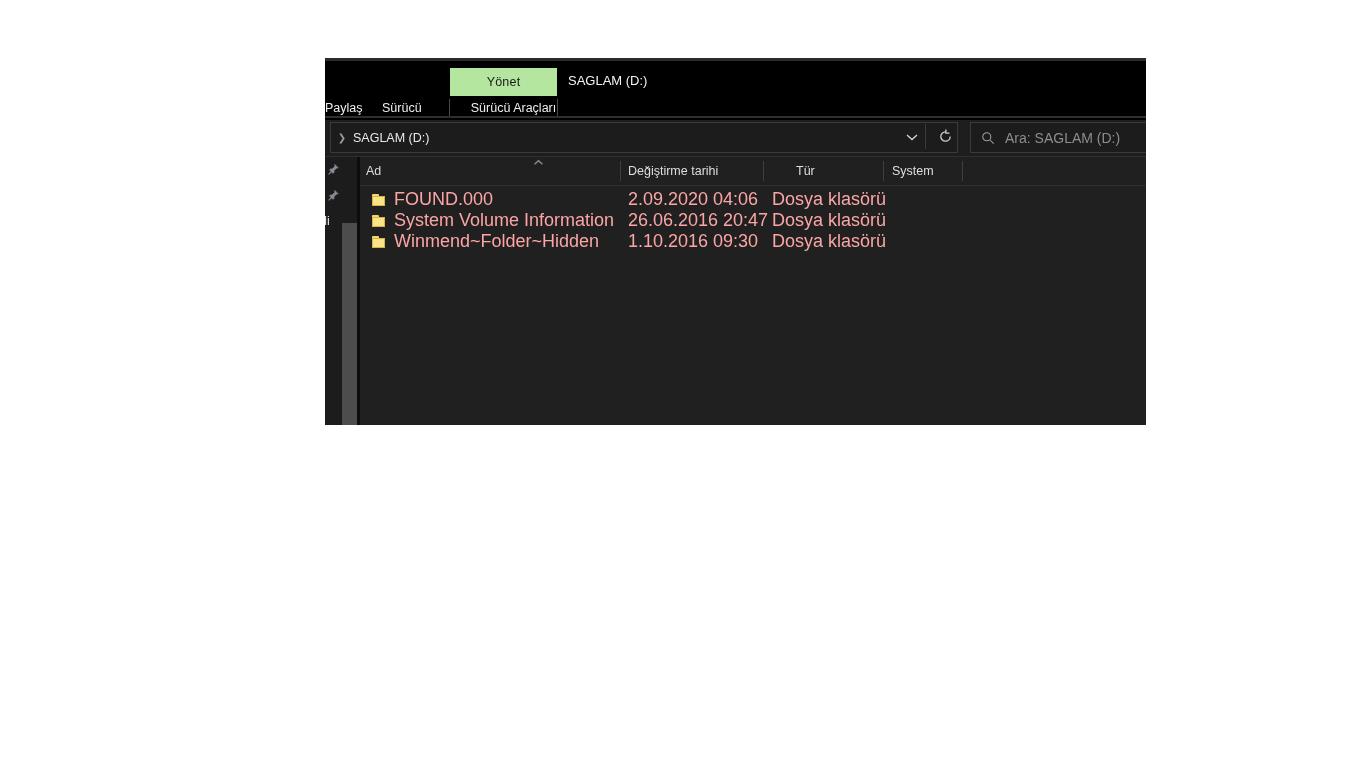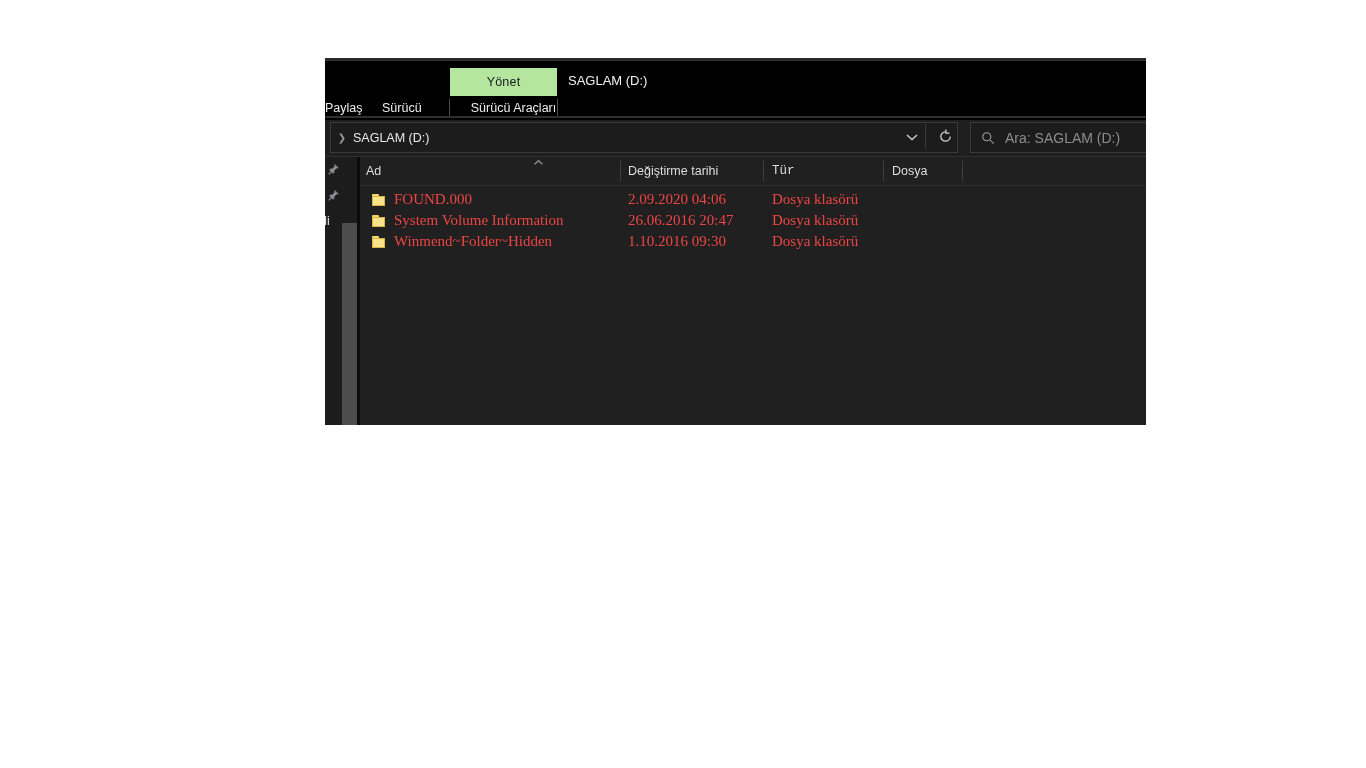--- a/index.html
+++ b/index.html
@@ -288,21 +288,21 @@
     top: 0;
     height: 28px;
     display: flex;
     align-items: center;
     color: #dedede;
     font-size: 12.5px;
     white-space: nowrap;
   }
   .col-name { left: 6px; }
   .col-date { left: 268px; text-align: right; }
-  .col-type { left: 412px; font-family: Liberation Mono, monospace; }
+  .col-type { left: 436px; }
   .col-size { left: 532px; }
 
   .col-divider {
     position: absolute;
     top: 4px;
     width: 1px;
     height: 20px;
     background: #3f3f3f;
   }
   .cd-1 { left: 260px; }
@@ -329,24 +329,23 @@
     position: relative;
     height: 21px;
     width: 786px;
   }
   .cell {
     position: absolute;
     top: 0;
     height: 21px;
     display: flex;
     align-items: center;
-    color: #ef4444;
-    font-size: 15px;
-    white-space: nowrap;
-    font-family: Liberation Serif, serif;
+    color: #fca5a5;
+    font-size: 18px;
+    white-space: nowrap;
   }
   .cell-icon { left: 12px; width: 20px; justify-content: flex-start; }
   .cell-name { left: 34px; }
   .cell-date { left: 268px; }
   .cell-type { left: 412px; }
   .cell-size { left: 532px; width: 68px; justify-content: flex-end; }
 
   
   .folder-ico {
     position: relative;
@@ -520,21 +519,21 @@
           </svg>
         </div>
 
         <div class="col-divider cd-1"></div>
         <div class="col-cell col-date">Değiştirme tarihi</div>
 
         <div class="col-divider cd-2"></div>
         <div class="col-cell col-type">Tür</div>
 
         <div class="col-divider cd-3"></div>
-        <div class="col-cell col-size">Dosya</div>
+        <div class="col-cell col-size">System</div>
 
         <div class="col-divider cd-4"></div>
       </div>
 
       <div class="rows">
 
         <div class="file-row">
           <div class="cell cell-icon">
             <span class="folder-ico">
                 <span class="tab-lip"></span>

